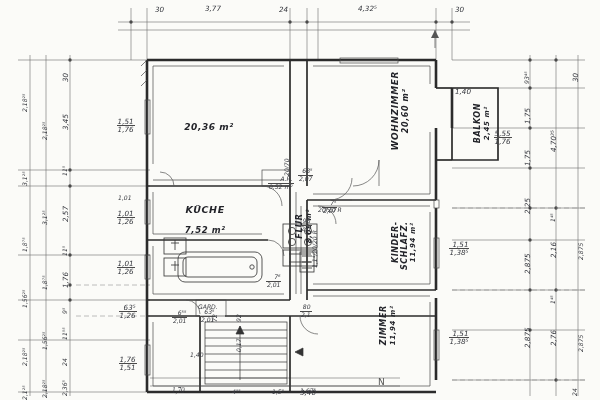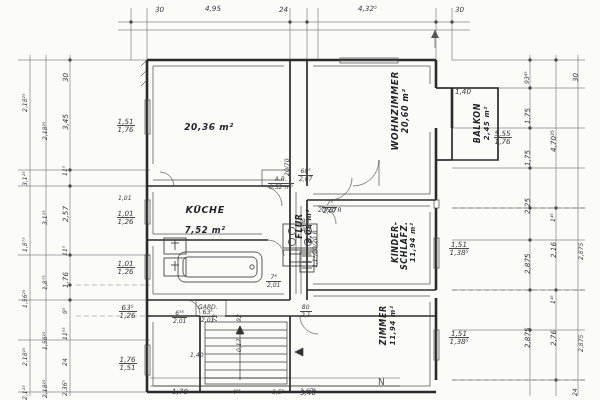--- a/index.html
+++ b/index.html
@@ -9,21 +9,21 @@
     font-family:"DejaVu Sans",sans-serif;
     color:#2a2a2a;
   }
   #plan{position:absolute;left:0;top:0;width:600px;height:400px;}
   .lbl{position:absolute;white-space:pre;line-height:1.05;
        font-family:"DejaVu Sans",sans-serif;color:#23242a;}
   .room{font-style:italic;font-weight:600;letter-spacing:.6px;text-align:center;}
   .dim{font-style:italic;font-size:7.2px;color:#33353c;}
   .dimsm{font-style:italic;font-size:6.1px;color:#3a3c42;}
   .rot90{transform-origin:0 0;transform:rotate(-90deg);}
-  .frac{display:inline-block;text-align:center;}
+  .frac{display:inline-block;text-align:right;}
   .frac .a{display:block;border-bottom:.8px solid #4a4a4a;padding:0 1px;}
   .frac .b{display:block;padding:0 1px;}
 </style>
 </head>
 <body>
 
 <div id="page">
 
 <svg id="plan" viewBox="0 0 600 400">
   <defs>
@@ -326,26 +326,26 @@
 SCHLAFZ.</span>
   <span style="font-size:7px;">11,94 m²</span>
 </div>
 
 <div class="lbl room rot90" style="left:372px;top:352px;font-size:8px;">
   <span>ZIMMER</span>
   <span style="font-size:7px;">11,94 m²</span>
 </div>
 
 <div class="lbl dim" style="left:155px;top:6px;">30</div>
-<div class="lbl dim" style="left:205px;top:5px;">4,95</div>
+<div class="lbl dim" style="left:205px;top:5px;">3,77</div>
 <div class="lbl dim" style="left:279px;top:6px;">24</div>
 <div class="lbl dim" style="left:358px;top:5px;">4,32⁵</div>
 <div class="lbl dim" style="left:455px;top:6px;">30</div>
 
-<div class="lbl dim" style="left:172px;top:388px;">1,70</div>
+<div class="lbl dim" style="left:172px;top:388px;font-family:Liberation Serif, serif;">1,70</div>
 <div class="lbl dimsm" style="left:232px;top:389px;">4⁵⁵</div>
 <div class="lbl dimsm" style="left:272px;top:389px;">1,5⁵</div>
 <div class="lbl dimsm" style="left:300px;top:388px;">1,67⁵</div>
 
 <div class="lbl dim rot90" style="left:62px;top:82px;">30</div>
 <div class="lbl dim rot90" style="left:62px;top:130px;">3,45</div>
 <div class="lbl dimsm rot90" style="left:62px;top:176px;">11⁵</div>
 <div class="lbl dim rot90" style="left:62px;top:222px;">2,57</div>
 <div class="lbl dimsm rot90" style="left:62px;top:256px;">11⁵</div>
 <div class="lbl dim rot90" style="left:62px;top:288px;">1,76</div>

